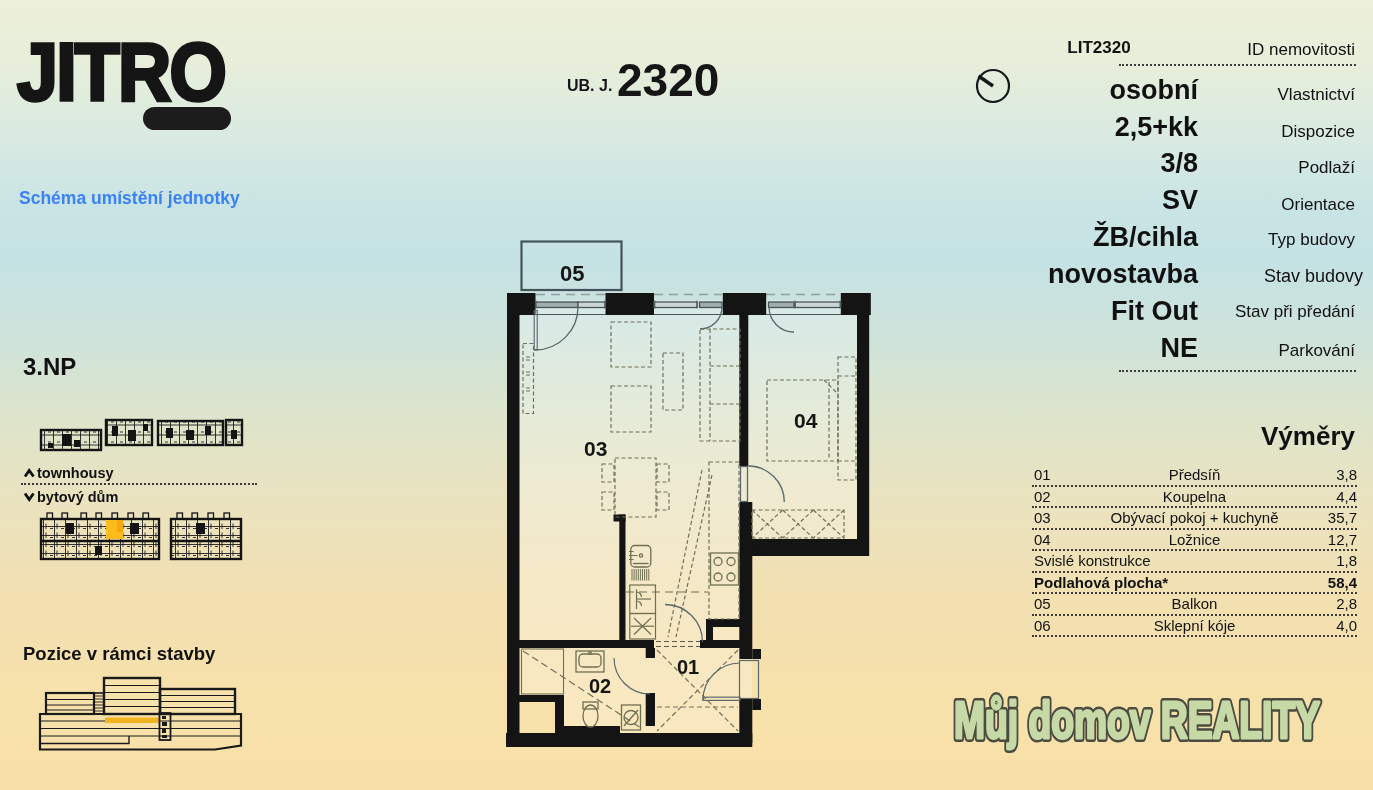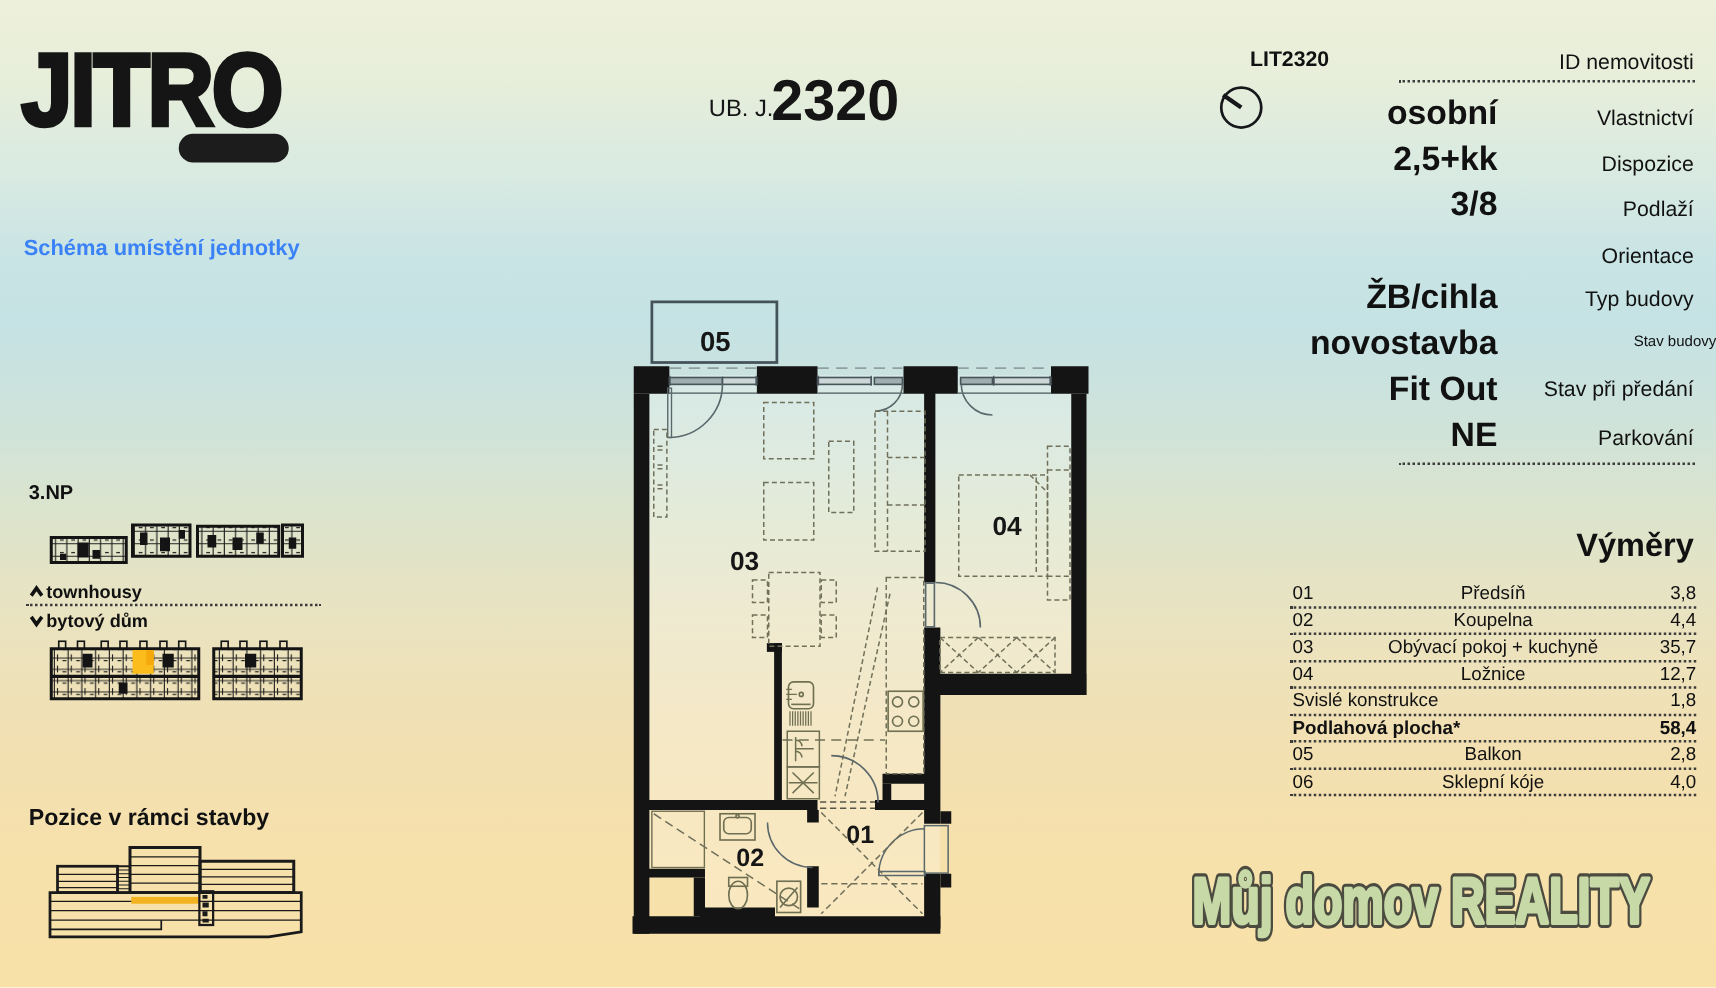--- a/index.html
+++ b/index.html
@@ -16,21 +16,21 @@
     #cfe3da 43%, #dde4cb 53%, #eae3c0 63%, #f2e0b2 75%, #f7e1ab 88%, #f8e1a8 100%);"></div>
 
 <svg class="abs" style="left:0;top:0;" width="300" height="140">
   <text x="17" y="100" font-size="82" font-weight="bold" fill="#151515" stroke="#151515" stroke-width="3.5" textLength="208" lengthAdjust="spacingAndGlyphs" letter-spacing="-2">JITRO</text>
 </svg>
 
 <div class="abs" style="left:143px;top:107px;width:88px;height:23px;background:#1c1c1c;border-radius:12px;"></div>
 
 <div class="abs" style="left:19px;top:188px;font-size:17.5px;font-weight:bold;color:#3b82f6;">Schéma umístění jednotky</div>
 
-<div class="abs" style="left:23px;top:353px;font-size:16px;font-weight:bold;color:#111;margin-top:33px;">3.NP</div>
+<div class="abs" style="left:23px;top:353px;font-size:24px;font-weight:bold;color:#111;">3.NP</div>
 
 <svg class="abs" style="left:0;top:0;" width="1373" height="790" viewBox="0 0 1373 790">
   <defs>
     <pattern id="cells" width="9" height="10" patternUnits="userSpaceOnUse">
       <path d="M 8.5 0 V 10 M 0 5 H 9 M 3 2 H 6" stroke="#1e1e1e" stroke-width="0.9" fill="none"></path>
     </pattern>
     <pattern id="cells2" width="11" height="9" patternUnits="userSpaceOnUse">
       <path d="M 10.5 0 V 9 M 0 4.5 H 11 M 2 1.5 V 7 M 6 6.5 H 9" stroke="#1e1e1e" stroke-width="0.9" fill="none"></path>
     </pattern>
   </defs>
@@ -147,51 +147,52 @@
 
   <g stroke="#1a1a1a">
     <rect x="159.5" y="713" width="11" height="27" fill="none" stroke-width="1.8"></rect>
     <rect x="162" y="716" width="4" height="3" fill="#1a1a1a" stroke="none"></rect>
     <rect x="162" y="722" width="5" height="4" fill="#1a1a1a" stroke="none"></rect>
     <rect x="162" y="729" width="4" height="4" fill="#1a1a1a" stroke="none"></rect>
     <rect x="162" y="735" width="5" height="3" fill="#1a1a1a" stroke="none"></rect>
   </g>
 </svg>
 
-<div class="abs" style="left:567px;top:77px;font-size:19px;font-weight:normal;color:#151515;">UB. J.</div>
+<div class="abs" style="left:567px;top:77px;font-size:16px;font-weight:bold;color:#151515;">UB. J.</div>
 <div class="abs" style="left:617px;top:53px;font-size:46px;font-weight:bold;color:#151515;">2320</div>
 
 <svg class="abs" style="left:974px;top:67px;" width="40" height="40" viewBox="0 0 40 40">
   <circle cx="19" cy="19" r="16" fill="none" stroke="#15171a" stroke-width="2.2"></circle>
   <line x1="19" y1="19" x2="4.5" y2="9" stroke="#15171a" stroke-width="3.4"></line>
 </svg>
 
 <div class="abs" style="left:1000px;top:0;width:360px;height:400px;color:#111;">
 
-  <div class="abs" style="left:0;top:38px;width:198px;text-align:left;font-size:17px;font-weight:bold;">LIT2320</div>
+  <div class="abs" style="left:0;top:38px;width:198px;text-align:center;font-size:17px;font-weight:bold;">LIT2320</div>
   <div class="abs" style="left:0;top:40px;width:355px;text-align:right;font-size:17px;">ID nemovitosti</div>
 
   <div class="abs" style="left:119px;top:64px;width:237px;border-top:2px dotted #3d3d3d;"></div>
 
   <div class="abs" style="left:0;top:75px;width:198px;text-align:right;font-size:27px;font-weight:bold;">osobní</div>
   <div class="abs" style="left:0;top:85px;width:355px;text-align:right;font-size:17px;">Vlastnictví</div>
 
   <div class="abs" style="left:0;top:112px;width:198px;text-align:right;font-size:27px;font-weight:bold;">2,5+kk</div>
   <div class="abs" style="left:0;top:122px;width:355px;text-align:right;font-size:17px;">Dispozice</div>
 
   <div class="abs" style="left:0;top:148px;width:198px;text-align:right;font-size:27px;font-weight:bold;">3/8</div>
   <div class="abs" style="left:0;top:158px;width:355px;text-align:right;font-size:17px;">Podlaží</div>
 
+  <div class="abs" style="left:0;top:185px;width:198px;text-align:right;font-size:27px;font-weight:bold;">SV</div>
   <div class="abs" style="left:0;top:195px;width:355px;text-align:right;font-size:17px;">Orientace</div>
 
   <div class="abs" style="left:0;top:222px;width:198px;text-align:right;font-size:27px;font-weight:bold;">ŽB/cihla</div>
   <div class="abs" style="left:0;top:259px;width:198px;text-align:right;font-size:27px;font-weight:bold;">novostavba</div>
 
   <div class="abs" style="left:0;top:230px;width:355px;text-align:right;font-size:17px;">Typ budovy</div>
-  <div class="abs" style="left:18px;top:266px;width:355px;text-align:right;font-size:12px;">Stav budovy</div>
+  <div class="abs" style="left:8px;top:266px;width:355px;text-align:right;font-size:18px;">Stav budovy</div>
 
   <div class="abs" style="left:0;top:296px;width:198px;text-align:right;font-size:27px;font-weight:bold;">Fit Out</div>
   <div class="abs" style="left:0;top:302px;width:355px;text-align:right;font-size:17px;">Stav při předání</div>
 
   <div class="abs" style="left:0;top:333px;width:198px;text-align:right;font-size:27px;font-weight:bold;">NE</div>
   <div class="abs" style="left:0;top:341px;width:355px;text-align:right;font-size:17px;">Parkování</div>
 
   <div class="abs" style="left:119px;top:370px;width:237px;border-top:2px dotted #3d3d3d;"></div>
 </div>
 

